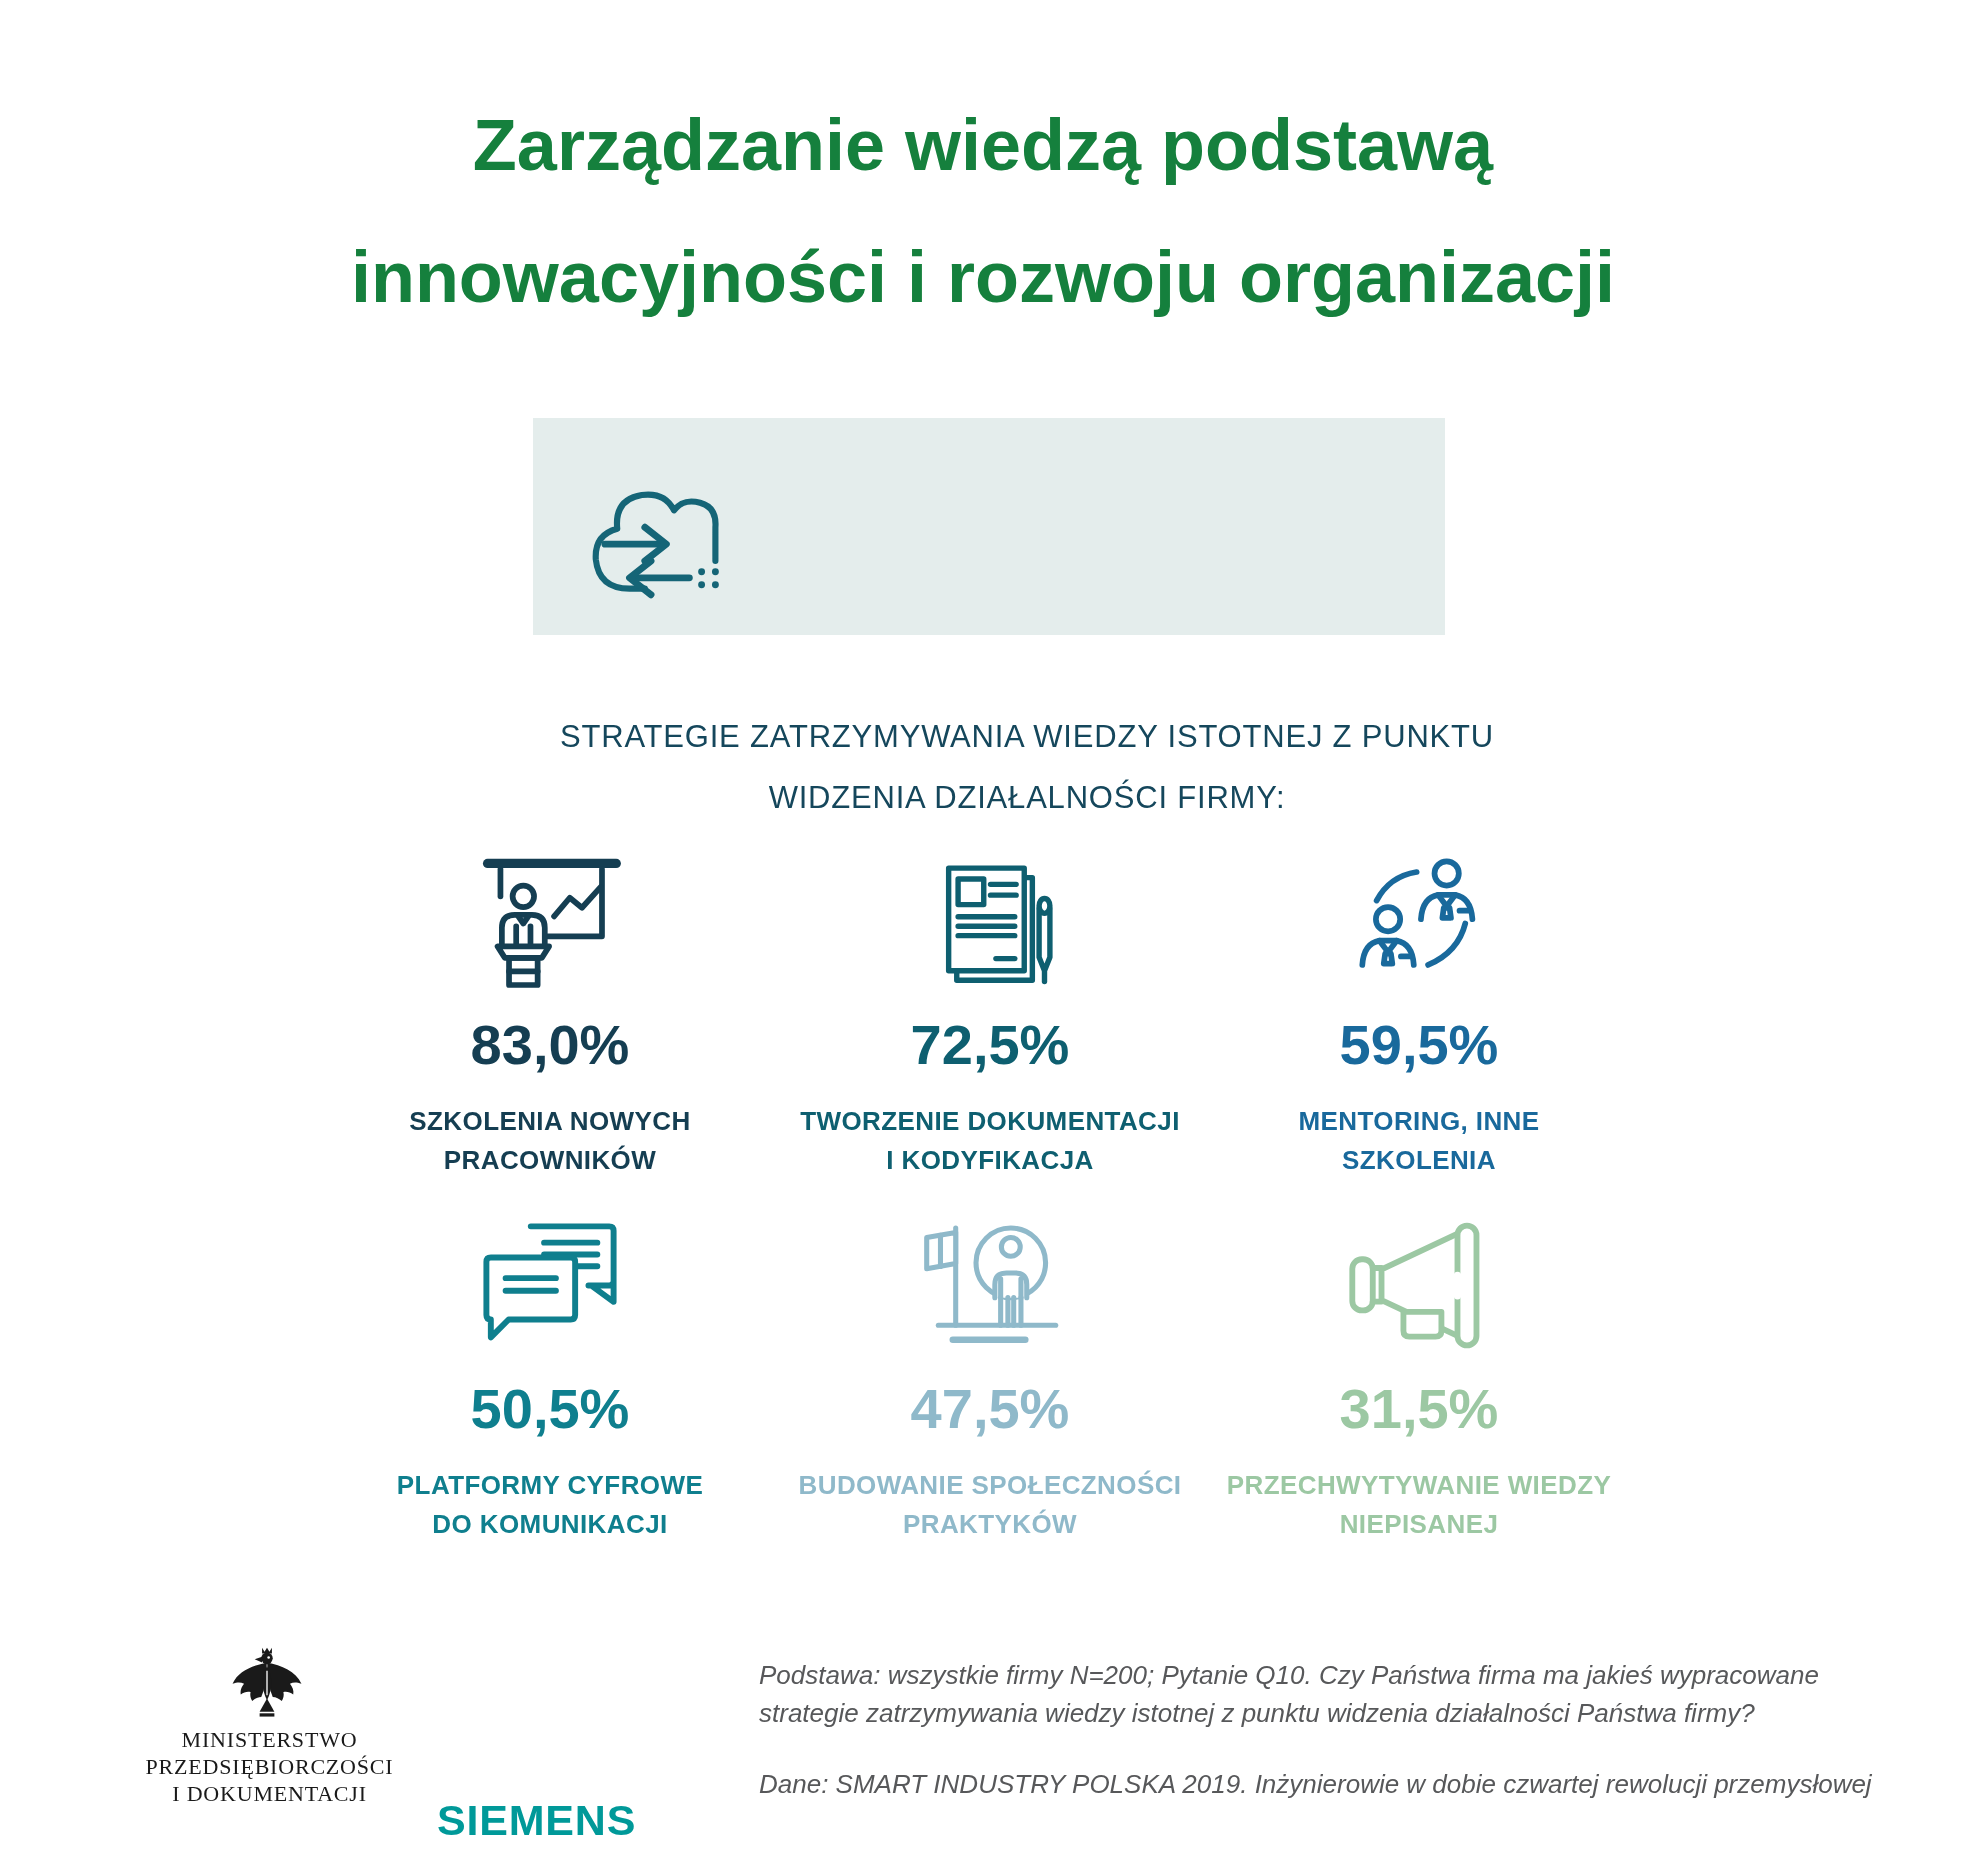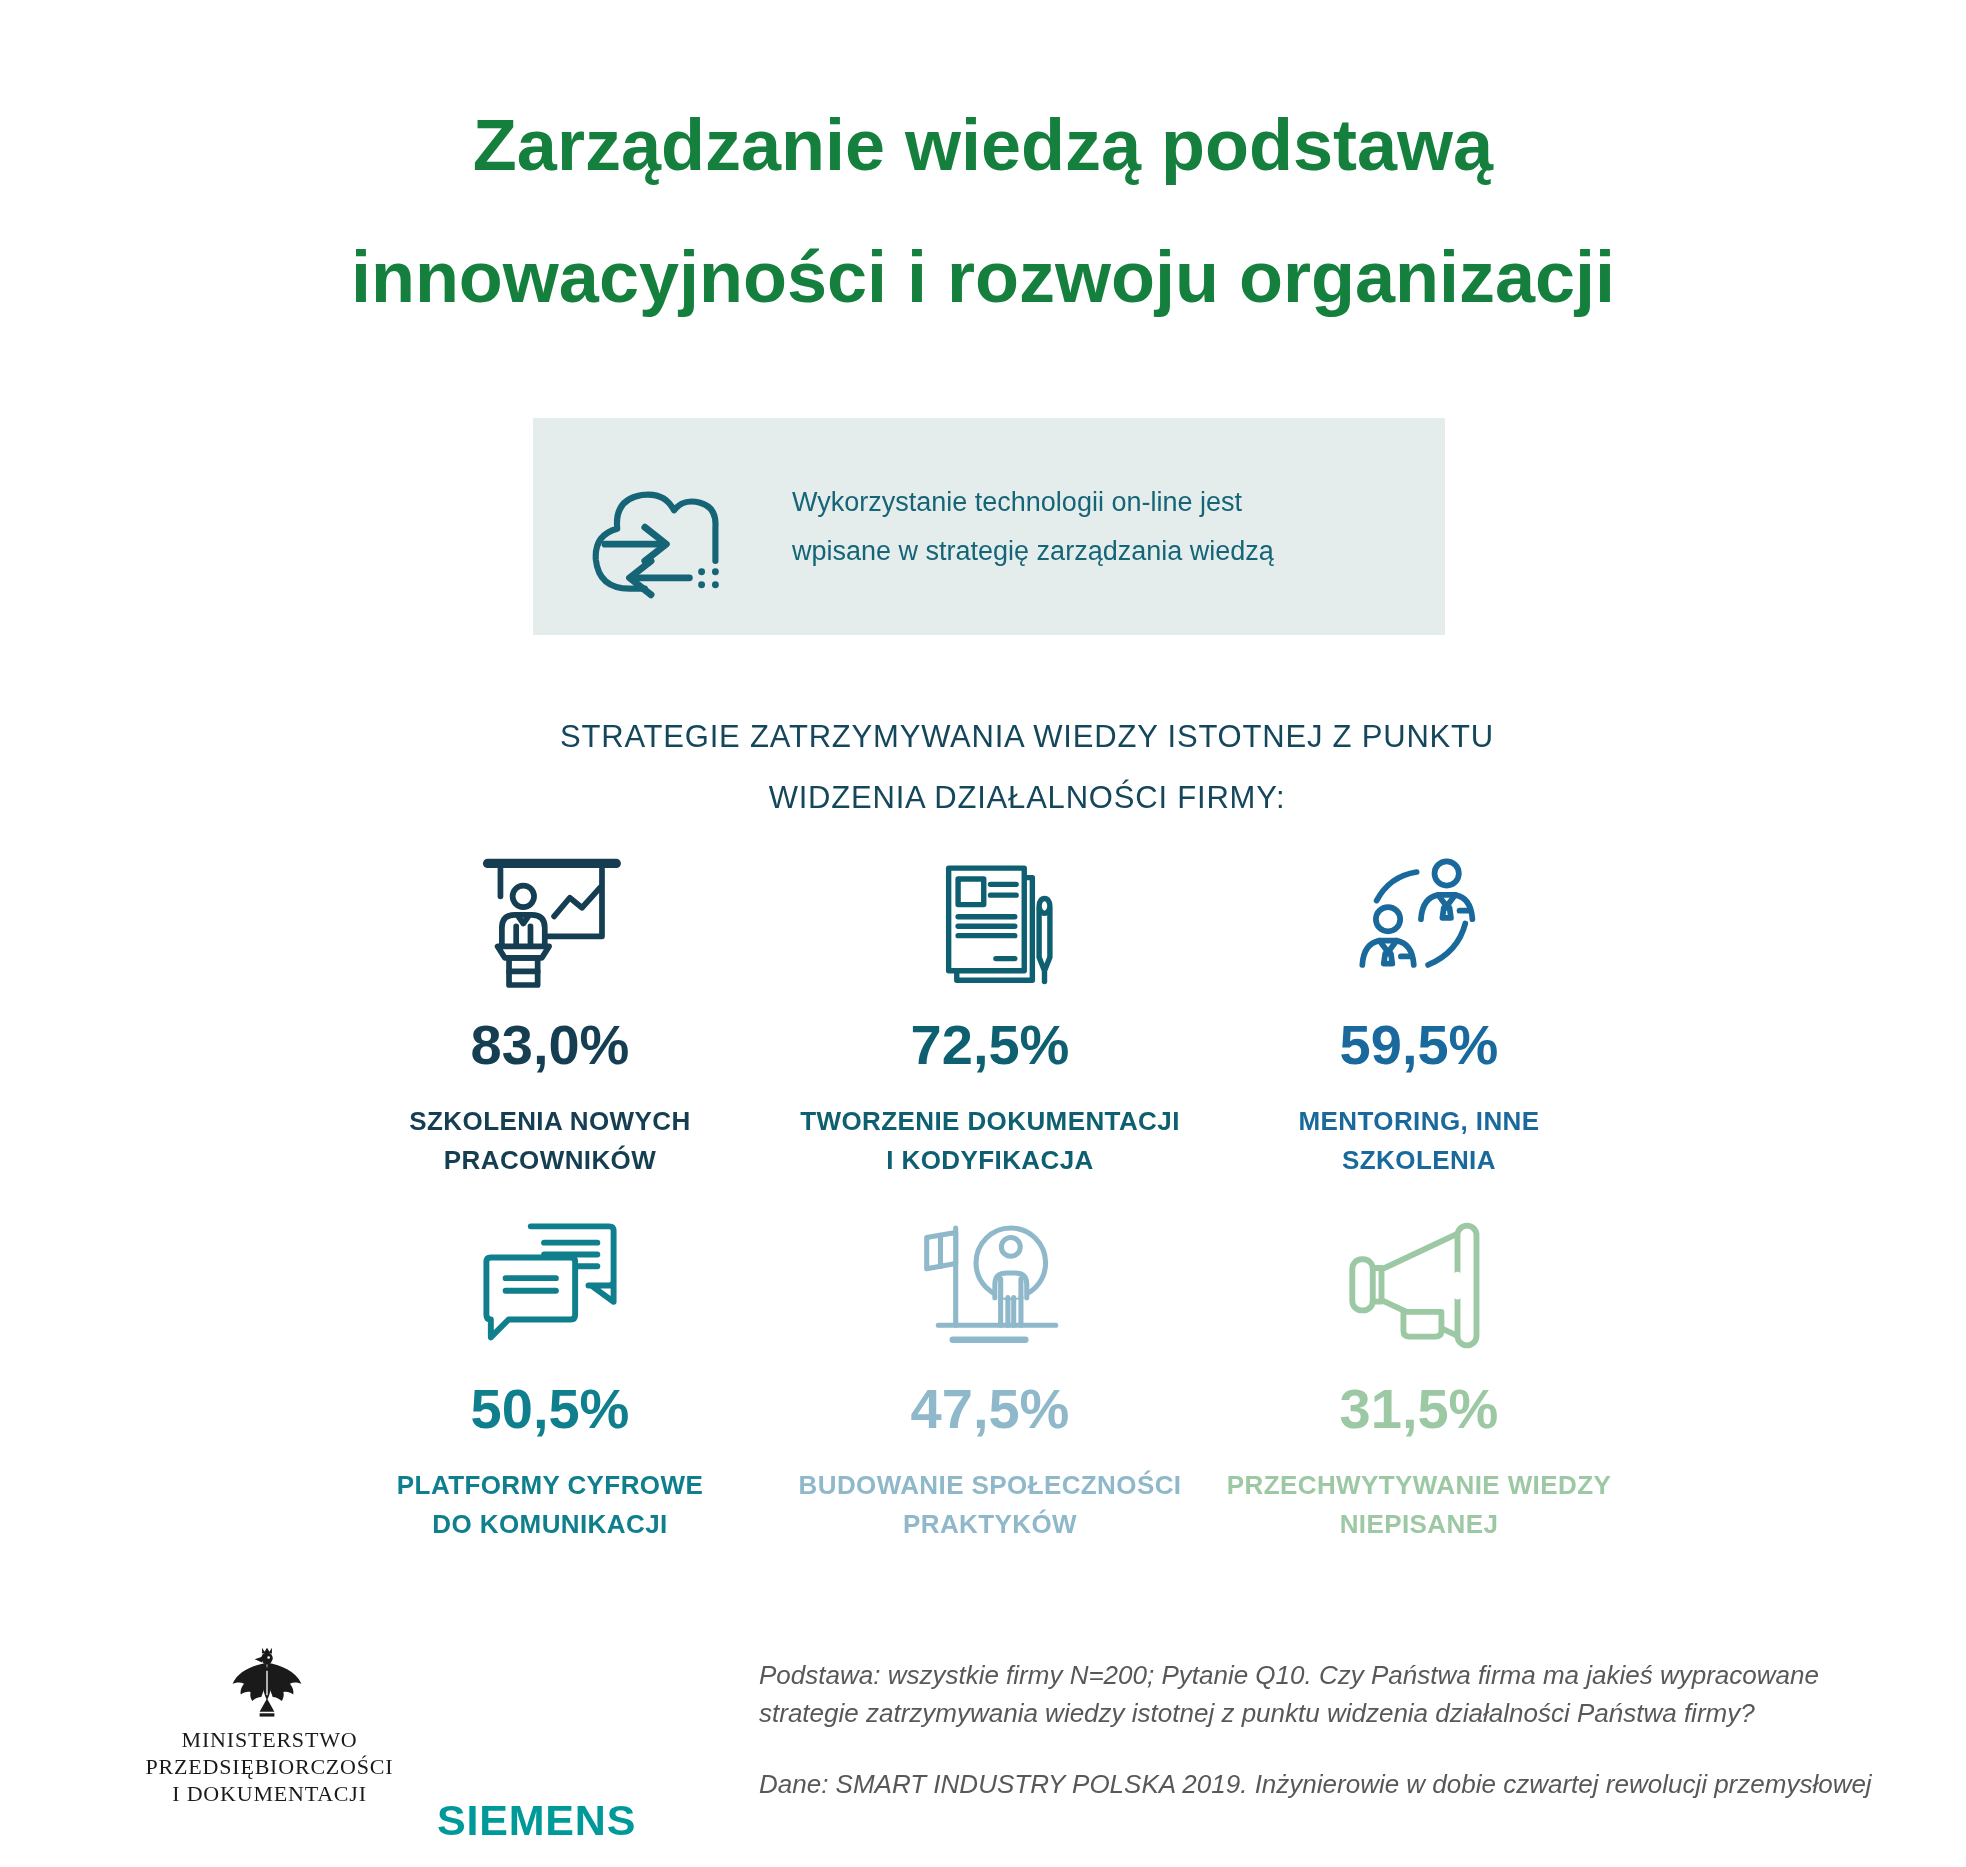--- a/index.html
+++ b/index.html
@@ -59,24 +59,20 @@
       <path d="M150,172 H80" stroke-width="9"></path>
       <path d="M100,150 L72,172 L100,194" stroke-width="9"></path>
       <g fill="currentColor" stroke="none">
         <circle cx="166" cy="164" r="4.5"></circle>
           <circle cx="166" cy="181" r="4.5"></circle>
         <circle cx="184" cy="164" r="4.5"></circle>
           <circle cx="184" cy="181" r="4.5"></circle>
       </g>
     </svg>
   </div>
-  <div class="txt" style="color: rgb(21, 101, 119);">
-    <div class="nowrap">Wykorzystanie technologii on-line jest</div>
-    <div class="nowrap">wpisane w strategię zarządzania wiedzą</div>
-  </div>
 </div>
 
 <div class="abs sechead" style="color: rgb(21, 71, 92);">
   <div>STRATEGIE ZATRZYMYWANIA WIEDZY ISTOTNEJ Z PUNKTU</div>
   <div>WIDZENIA DZIAŁALNOŚCI FIRMY:</div>
 </div>
 
 <div class="stat r1 c1" style="color: rgb(21, 62, 82);">
   <div class="icon-wrap">
     <svg width="143" height="143" viewBox="0 0 200 200" fill="none" stroke="currentColor" stroke-width="8" stroke-linecap="round" stroke-linejoin="round">

